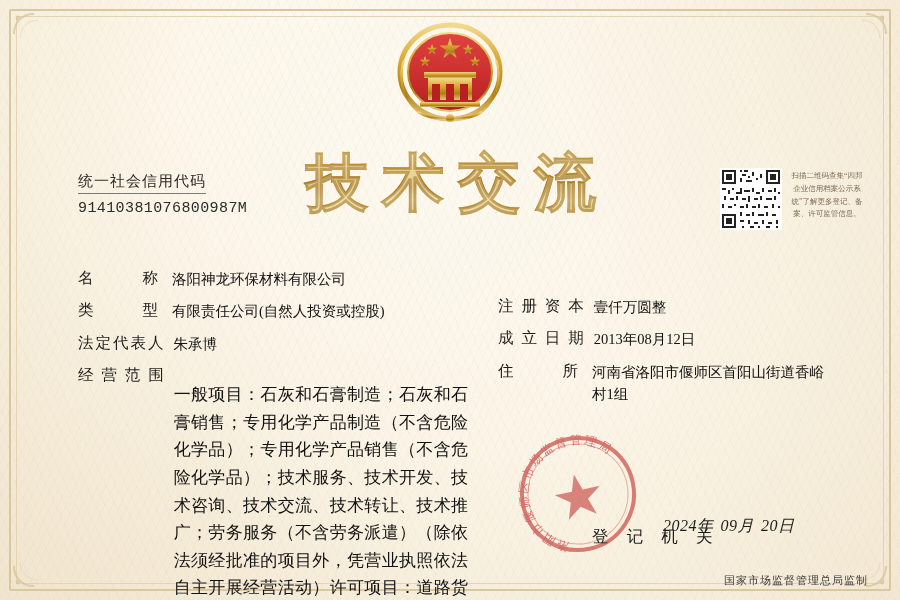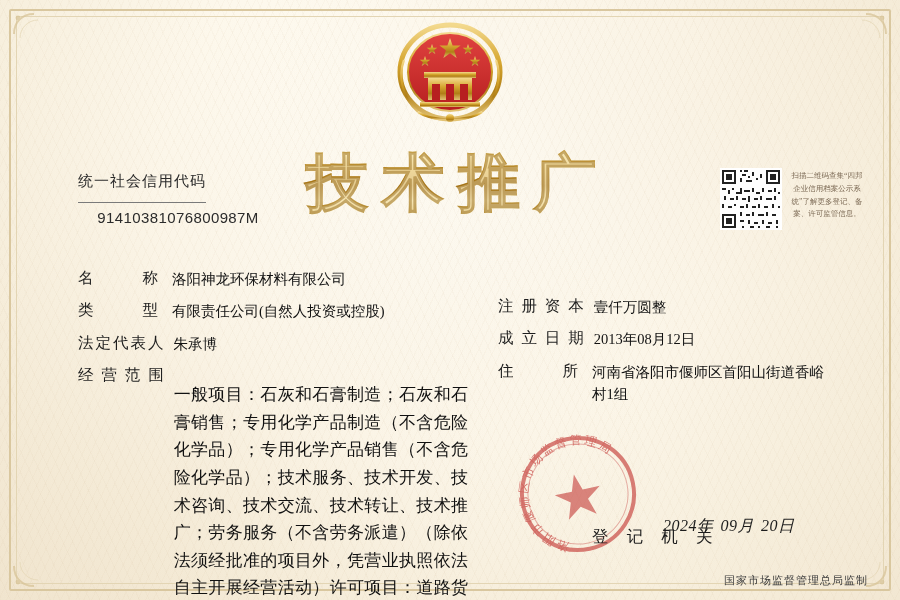--- a/index.html
+++ b/index.html
@@ -55,22 +55,22 @@
     line-height:1.05;
     background:linear-gradient(180deg,#f4d98a 0%,#d9a93c 28%,#b9841f 55%,#e8c878 78%,#c1901f 100%);
     -webkit-background-clip:text;background-clip:text;color:transparent;
     -webkit-text-stroke:1px rgba(140,95,15,.45);
     text-shadow:0 1px 0 rgba(255,248,220,.6);
     white-space:nowrap;
   }
 
   
   .code-block{position:absolute;left:78px;top:172px;width:200px;color:#2b2b2b;}
-  .code-label{font-size:15px;letter-spacing:1px;border-bottom:1px solid #7a7a7a;display:inline-block;padding-bottom:11px;}
-  .code-value{font-size:15px;margin-top:6px;font-family:Liberation Sans, sans-serif;letter-spacing:.4px;text-align:center;}
+  .code-label{font-size:15px;letter-spacing:1px;border-bottom:1px solid #7a7a7a;display:inline-block;padding-bottom:2px;}
+  .code-value{font-size:15px;margin-top:6px;font-family:Liberation Mono, monospace;letter-spacing:.4px;}
 
   
   .qr-wrap{position:absolute;right:118px;top:168px;width:62px;height:62px;}
   .qr-wrap svg{display:block;width:62px;height:62px;}
   .qr-note{
     position:absolute;right:34px;top:170px;width:78px;
     font-size:7.5px;line-height:1.7;color:#7c6a55;text-align:center;
   }
 
   
@@ -188,21 +188,21 @@
         <path d="M16 46 C10 62 14 84 30 98"></path>
         <path d="M108 46 C114 62 110 84 94 98"></path>
         <path d="M30 98 C44 108 80 108 94 98"></path>
       </g>
       <g fill="url(#gold)">
         <circle cx="62" cy="104" r="4"></circle>
       </g>
     </svg>
   </div>
 
-  <div class="title">技术推广</div>
+  <div class="title">技术交流</div>
 
   <div class="code-block">
     <div class="code-label">统一社会信用代码</div>
     <div class="code-value">91410381076800987M</div>
   </div>
 
   <div class="qr-wrap">
     <svg viewBox="0 0 31 31" shape-rendering="crispEdges">
       <rect width="31" height="31" fill="#ffffff"></rect>
       <g fill="#222">

